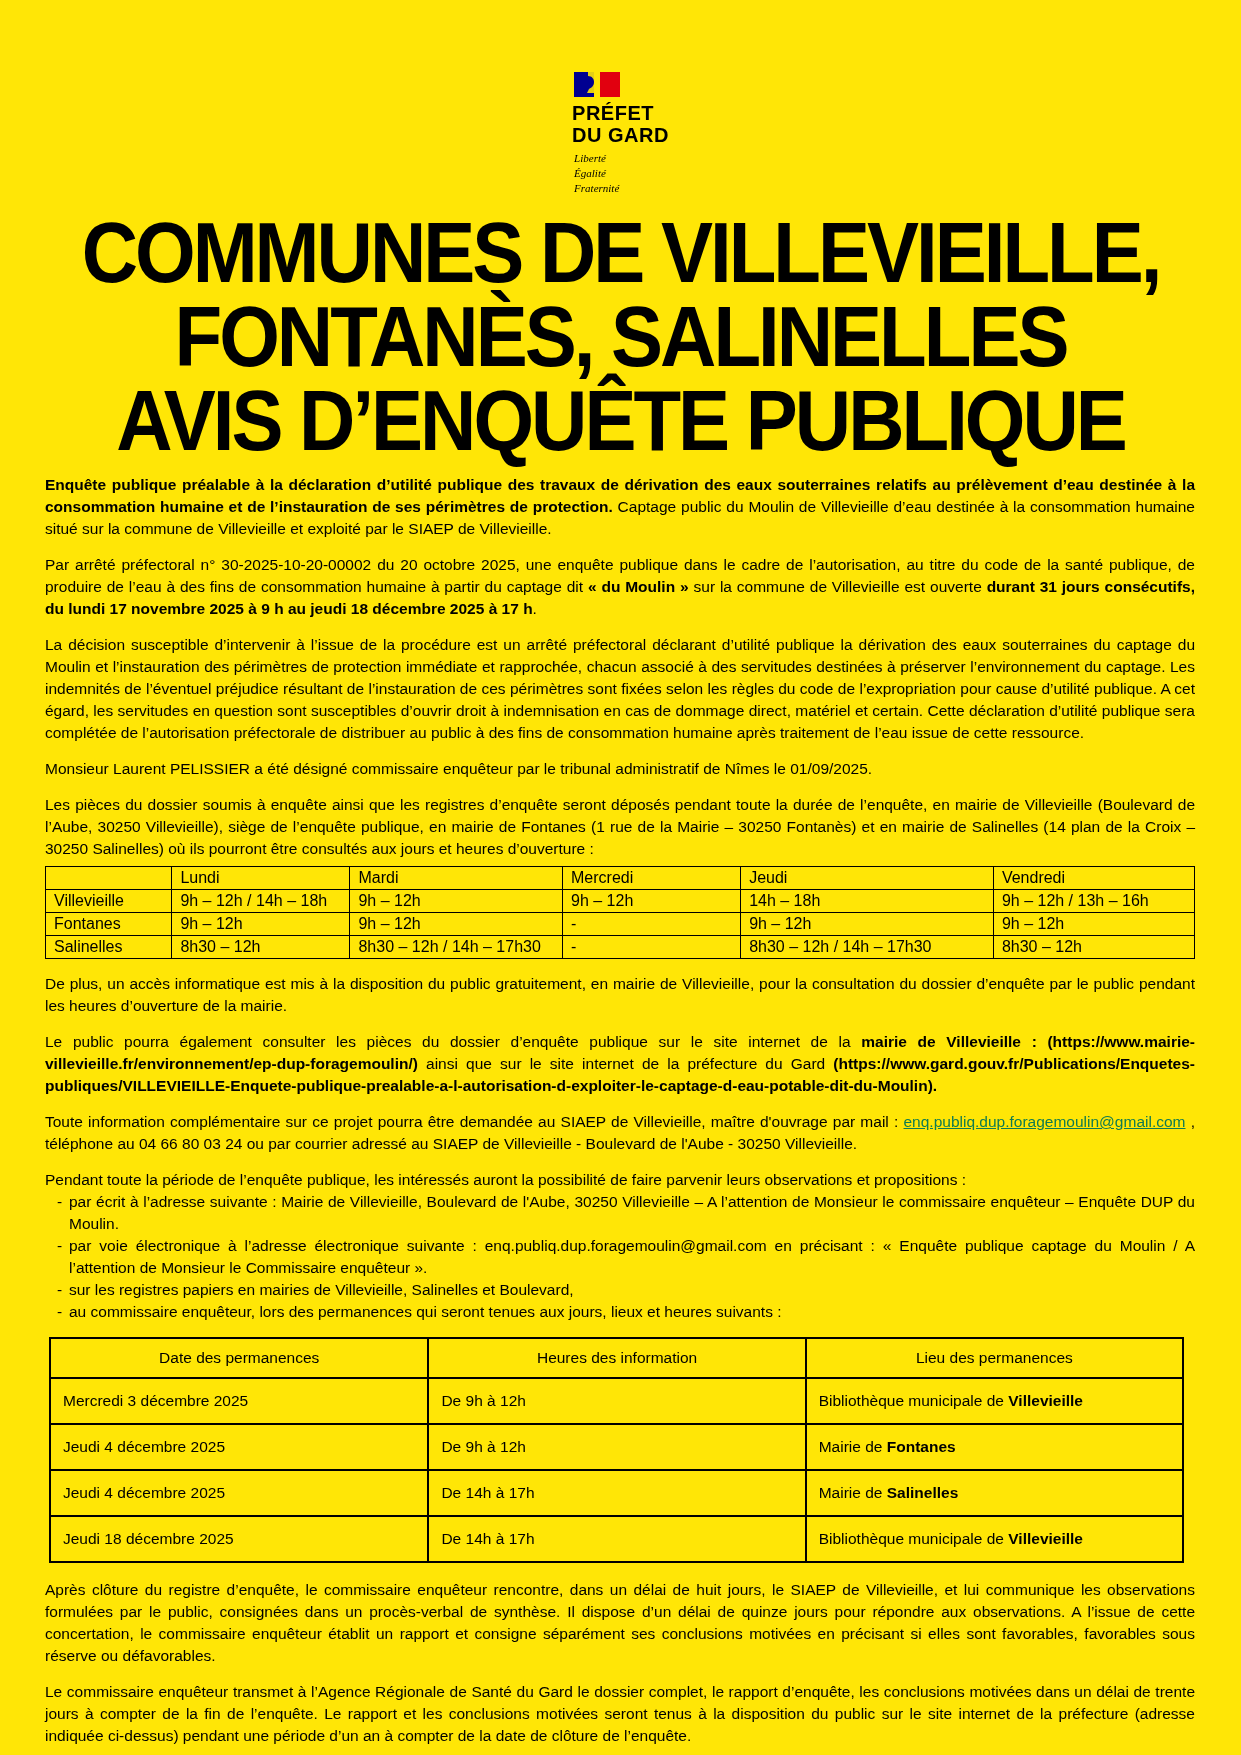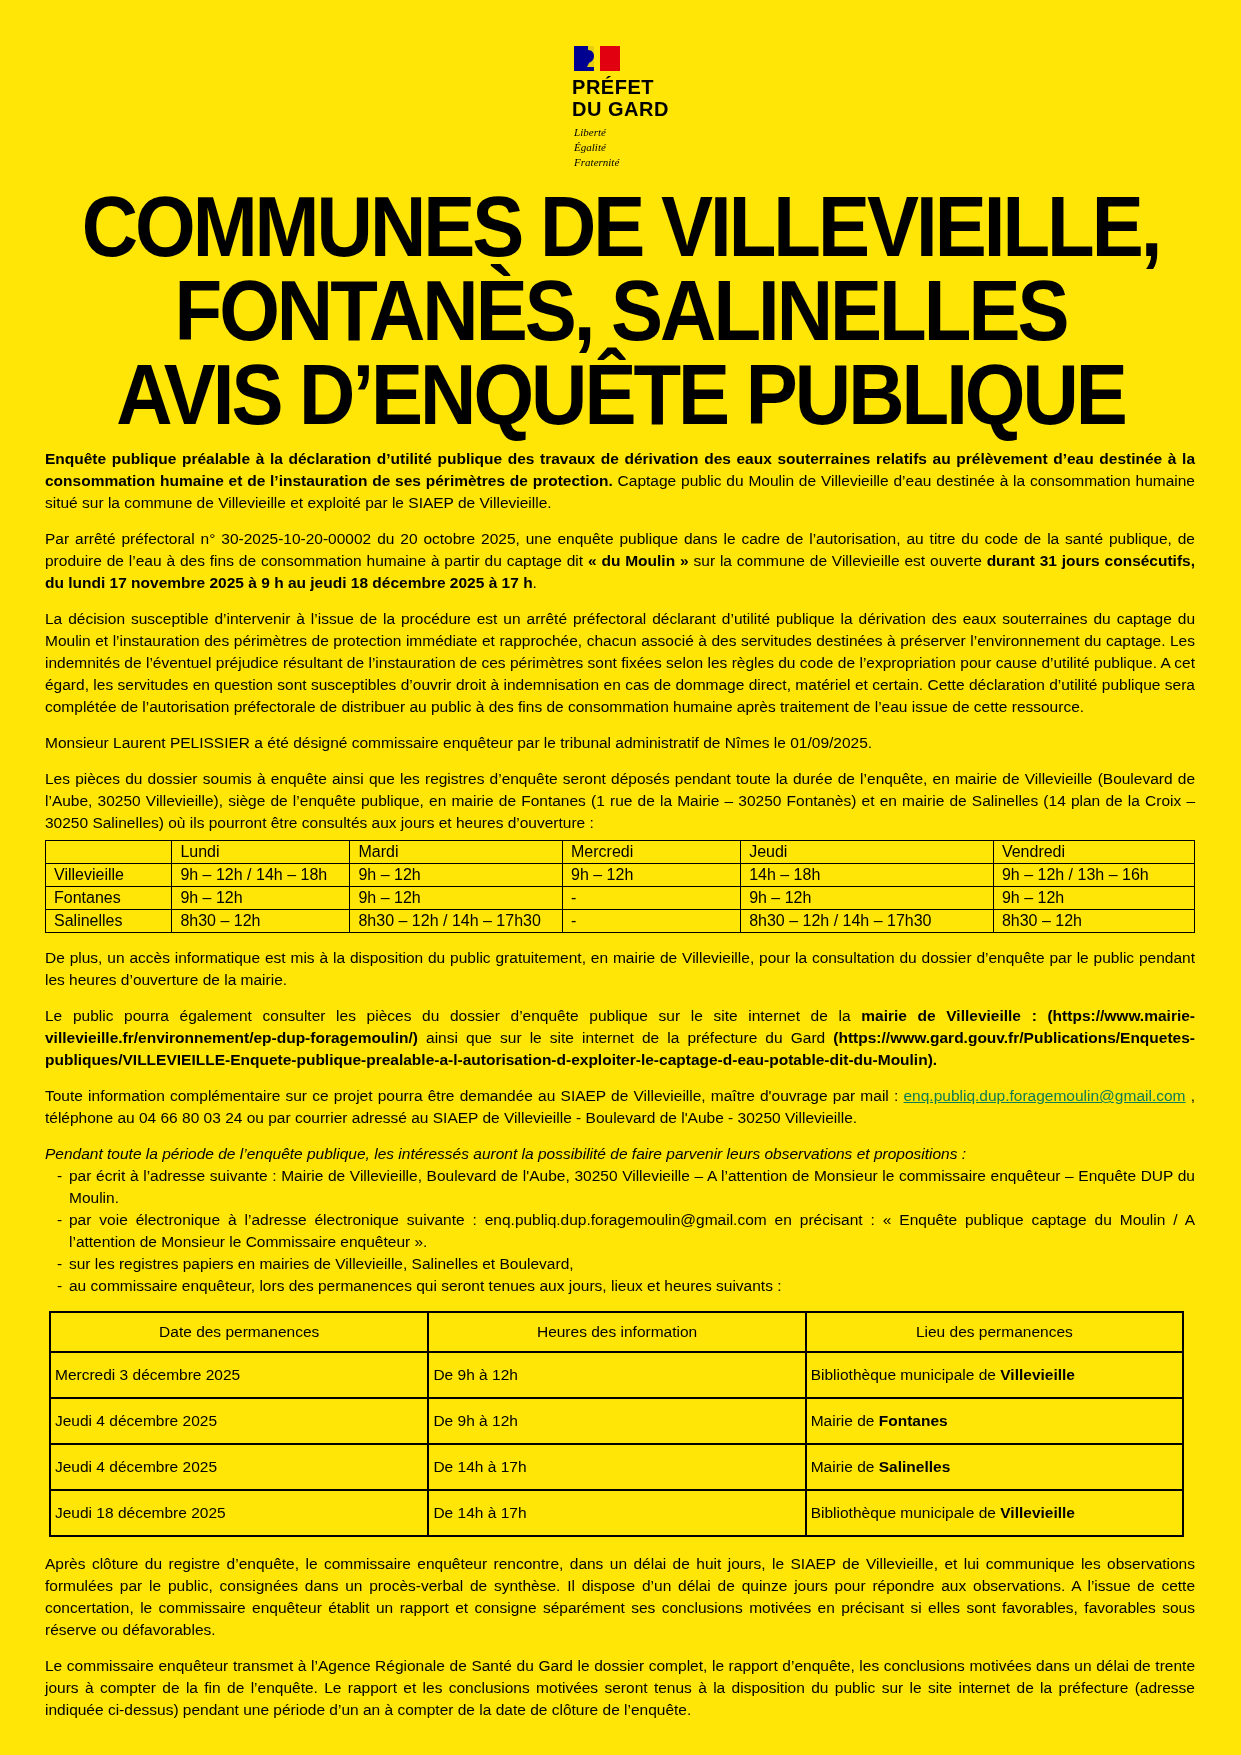--- a/index.html
+++ b/index.html
@@ -15,21 +15,21 @@
     position:relative;
     width:1241px;height:1755px;
     margin:0 auto;
     background:var(--background,#FFE606);
     color:var(--text,#000);
     font-family:"Liberation Sans","DejaVu Sans",sans-serif;
     overflow:hidden;
     box-sizing:border-box;
   }
   
-  .gov-header{padding-top:46px;display:flex;justify-content:center;}
+  .gov-header{padding-top:72px;display:flex;justify-content:center;}
   .gov-inner{display:flex;flex-direction:column;align-items:flex-start;}
   .flag{display:block;margin-left:2px;}
   .prefet{font-weight:700;font-size:20px;line-height:22px;letter-spacing:.5px;margin-top:5px;}
   .motto{margin-top:5px;margin-left:2px;font-family:"Liberation Serif","DejaVu Serif",serif;
          font-style:italic;font-size:11px;line-height:15px;}
   
   .main-title{margin:14px 20px 0 20px;text-align:center;font-weight:700;}
   .title-line{font-size:78px;line-height:84px;letter-spacing:-3px;transform:scaleY(1.10);transform-origin:50% 50%;white-space:nowrap;}
   
   .content{margin:12px 46px 0 45px;font-size:15.5px;line-height:22px;}
@@ -42,21 +42,21 @@
   table.hours td,table.hours th{border:1.6px solid #000;padding:0 8px;height:21px;
     text-align:left;font-weight:400;vertical-align:middle;}
   
   ul.obs-list{list-style:none;margin:0 0 14px 0;padding:0;}
   ul.obs-list li{display:flex;margin:0;}
   ul.obs-list .dash{flex:none;width:24px;padding-left:12px;box-sizing:border-box;}
   ul.obs-list .btext{flex:1;text-align:justify;}
   
   table.perm{width:1135px;margin:6px 0 16px 4px;border-collapse:collapse;font-size:15.5px;}
   table.perm td,table.perm th{border:2.5px solid #000;vertical-align:middle;
-    font-weight:400;padding:7px 4px;}
+    font-weight:400;padding:7px 12px;}
   table.perm thead th{height:24px;}
   table.perm tbody td{height:30px;}
 </style>
 </head>
 <body>
 
 <div class="page">
 
   <header class="gov-header">
     <div class="gov-inner">
@@ -144,21 +144,21 @@
         </tr>
       </tbody>
     </table>
 
     <p>De plus, un accès informatique est mis à la disposition du public gratuitement, en mairie de Villevieille, pour la consultation du dossier d’enquête par le public pendant les heures d’ouverture de la mairie.</p>
 
     <p><span>Le public pourra également consulter les pièces du dossier d’enquête publique sur le site internet de la </span><b class="brk">mairie de Villevieille : (https://www.mairie-villevieille.fr/environnement/ep-dup-foragemoulin/)</b><span> ainsi que sur le site internet de la préfecture du Gard </span><b class="brk">(https://www.gard.gouv.fr/Publications/Enquetes-publiques/VILLEVIEILLE-Enquete-publique-prealable-a-l-autorisation-d-exploiter-le-captage-d-eau-potable-dit-du-Moulin).</b></p>
 
     <p><span>Toute information complémentaire sur ce projet pourra être demandée au SIAEP de Villevieille, maître d'ouvrage par mail : </span><a href="#" class="mail-link">enq.publiq.dup.foragemoulin@gmail.com</a><span> , téléphone au 04 66 80 03 24 ou par courrier adressé au SIAEP de Villevieille - Boulevard de l'Aube - 30250 Villevieille.</span></p>
 
-    <p style="margin-bottom:0;font-style:italic;">Pendant toute la période de l’enquête publique, les intéressés auront la possibilité de faire parvenir leurs observations et propositions :</p>
+    <p style="margin-bottom:0;">Pendant toute la période de l’enquête publique, les intéressés auront la possibilité de faire parvenir leurs observations et propositions :</p>
 
     <ul class="obs-list">
       <li>
           <span class="dash">-</span>
           <span class="btext">par écrit à l’adresse suivante : Mairie de Villevieille, Boulevard de l'Aube, 30250 Villevieille – A l’attention de Monsieur le commissaire enquêteur – Enquête DUP du Moulin.</span>
         </li>
       <li>
           <span class="dash">-</span>
           <span class="btext">par voie électronique à l’adresse électronique suivante : enq.publiq.dup.foragemoulin@gmail.com en précisant : « Enquête publique captage du Moulin / A l’attention de Monsieur le Commissaire enquêteur ».</span>
         </li>

